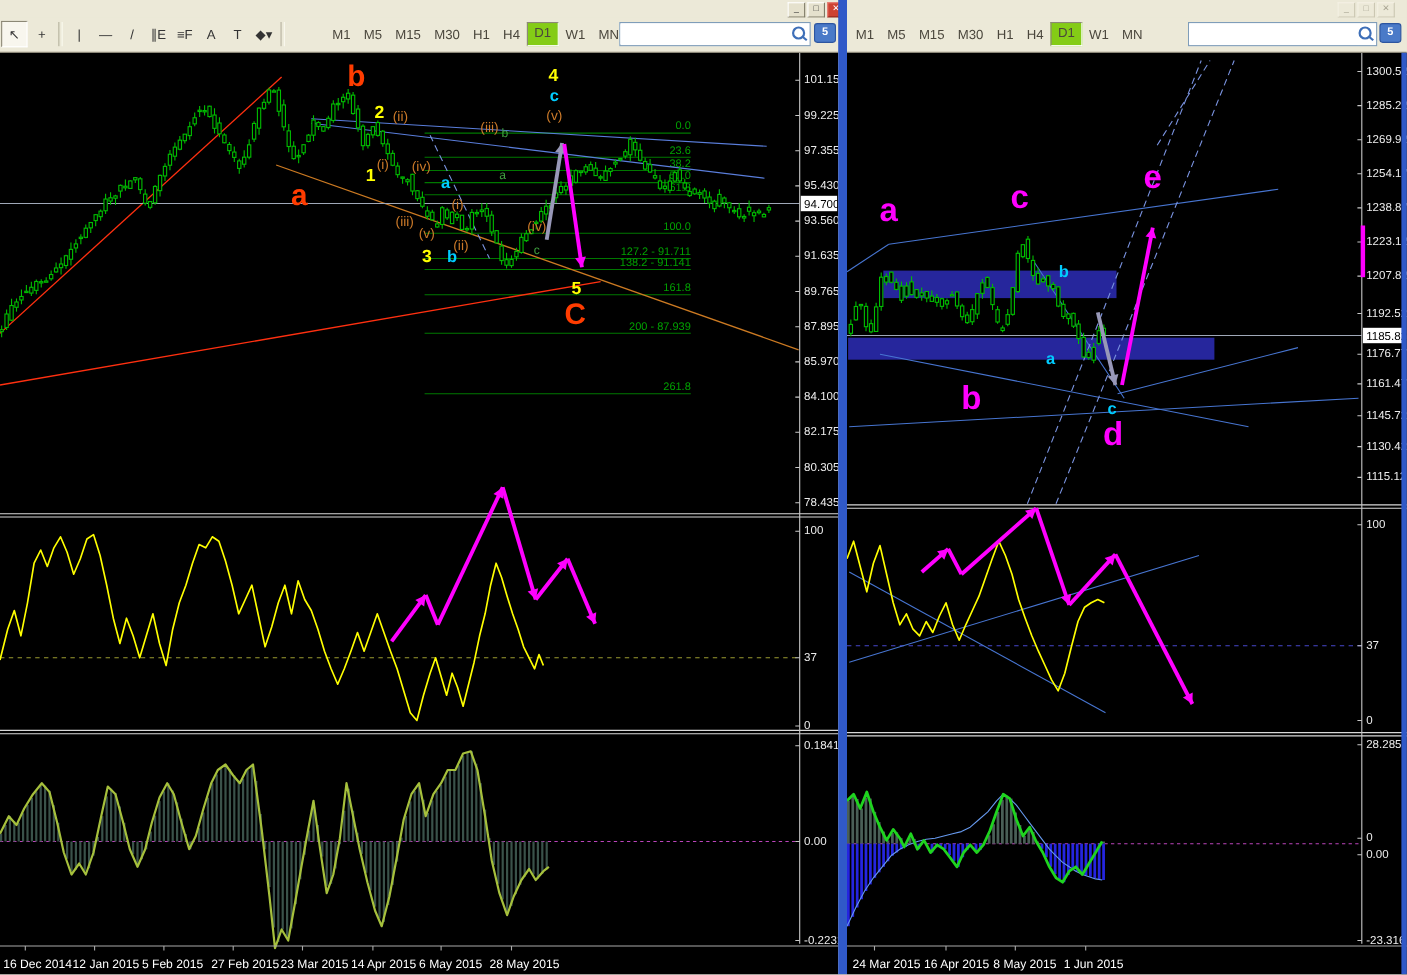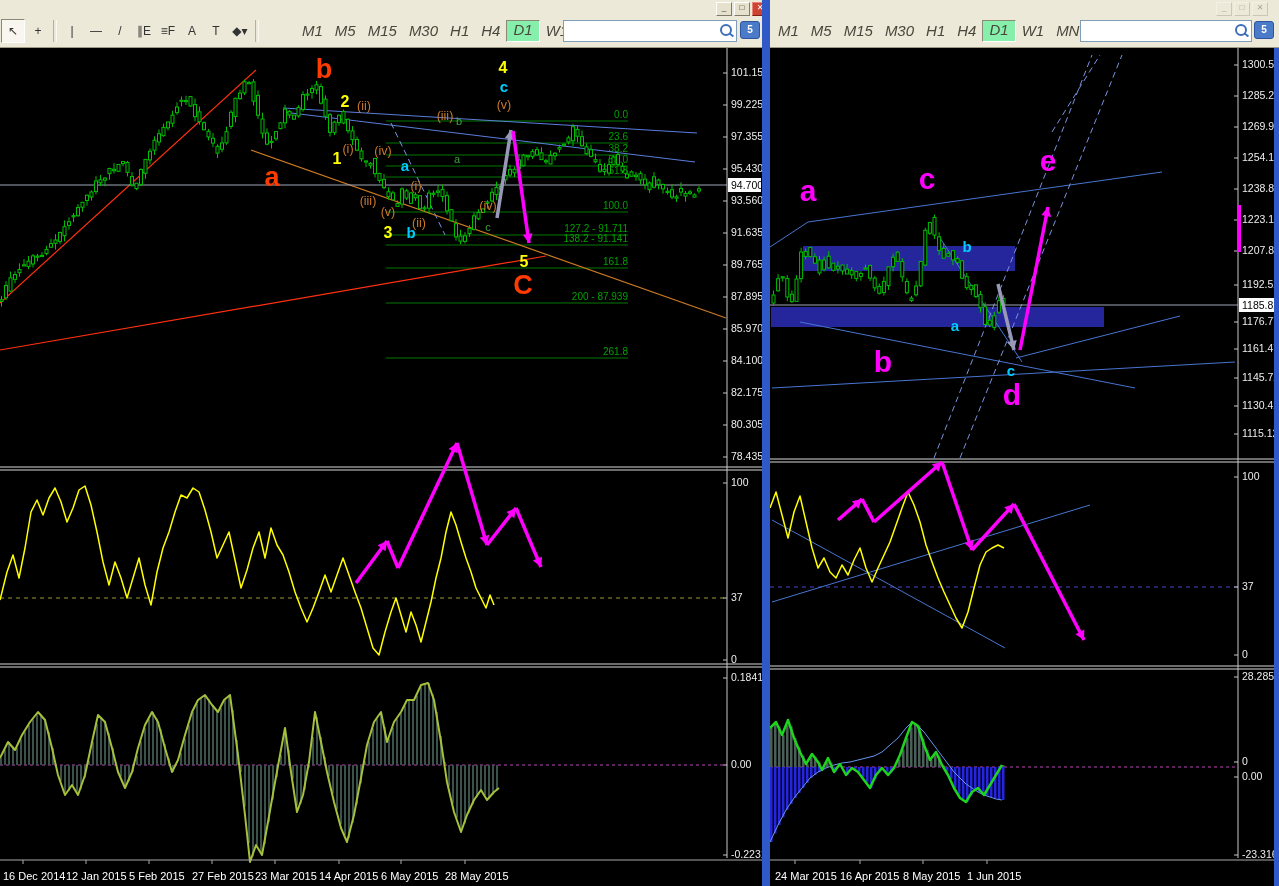--- a/index.html
+++ b/index.html
@@ -11,22 +11,22 @@
   .tb-btns{position:absolute;top:2px;display:flex;gap:2px;}
   .tb-btn{width:14px;height:12px;font-size:8px;line-height:10px;text-align:center;background:#E5E1CD;
     border:1px solid;border-color:#FFF #7E7A66 #7E7A66 #FFF;color:#333;cursor:default;}
   .tb-btn.close-active{background:#CE4232;color:#FFF;border-color:#E8837A #7A1F16 #7A1F16 #E8837A;}
   .win-inactive .tb-btn{color:#A8A492;background:#ECE9D8;border-color:#F4F1E4 #CBC7B2 #CBC7B2 #F4F1E4;}
   .toolbar{position:absolute;top:16px;left:0;right:0;height:31px;background:#ECE9D8;border-bottom:1px solid #9E9A86;}
   .toolrow{position:absolute;top:0;left:0;height:30px;display:flex;align-items:center;}
   .tool{min-width:22px;height:22px;margin:0 1px;text-align:center;line-height:22px;font-size:12px;color:#333;}
   .tool.sel{background:#F8F6EE;border:1px solid;border-color:#8C8876 #FFF #FFF #8C8876;}
   .tsep{width:2px;height:22px;margin:0 3px;border-left:1px solid #B5B19D;border-right:1px solid #FBF9F0;}
-  .tf{padding:0 6px;height:20px;line-height:20px;font-size:15px;color:#4A463C;font-style:italic;}
-  .tf.sel{background:#86efac;border:1px solid;border-color:#8C8876 #FFF #FFF #8C8876;line-height:18px;text-align:right;}
+  .tf{padding:0 6px;height:20px;line-height:20px;font-size:12px;color:#4A463C;}
+  .tf.sel{background:#84cc16;border:1px solid;border-color:#8C8876 #FFF #FFF #8C8876;line-height:18px;text-align:right;}
   .searchbox{position:absolute;top:4px;height:20px;background:#FFF;border:1px solid #7F9DB9;display:flex;align-items:center;}
   .searchbox input{border:none;outline:none;flex:1;height:16px;font-size:11px;font-family:"Liberation Sans",sans-serif;}
   .mag{position:relative;width:8px;height:8px;border:2px solid #3E6FB8;border-radius:50%;margin:0 4px 2px 2px;flex:none;}
   .mag:after{content:"";position:absolute;width:5px;height:2px;background:#3E6FB8;right:-4px;bottom:-2px;transform:rotate(40deg);}
   .badge{position:absolute;top:5px;width:18px;height:16px;background:#4A7AC8;border:1px solid #2C55A0;border-radius:3px;
     color:#FFF;font-size:10px;font-weight:bold;text-align:center;line-height:15px;}
   .chart{position:absolute;top:48px;left:0;background:#000;}
   .vdivider{position:absolute;top:0;left:762px;width:8px;height:886px;background:#3059C8;}
   .rightstripe{position:absolute;top:48px;left:1274px;width:5px;height:838px;background:#3059C8;}
   svg text{font-family:"Liberation Sans",sans-serif;}

